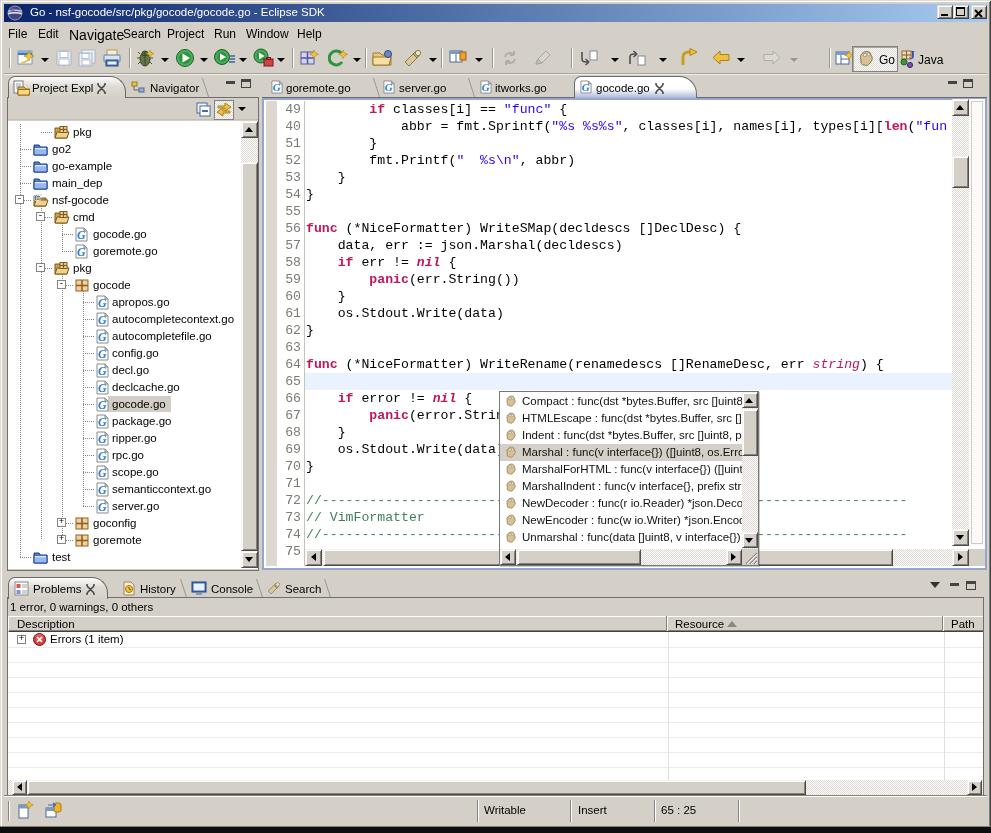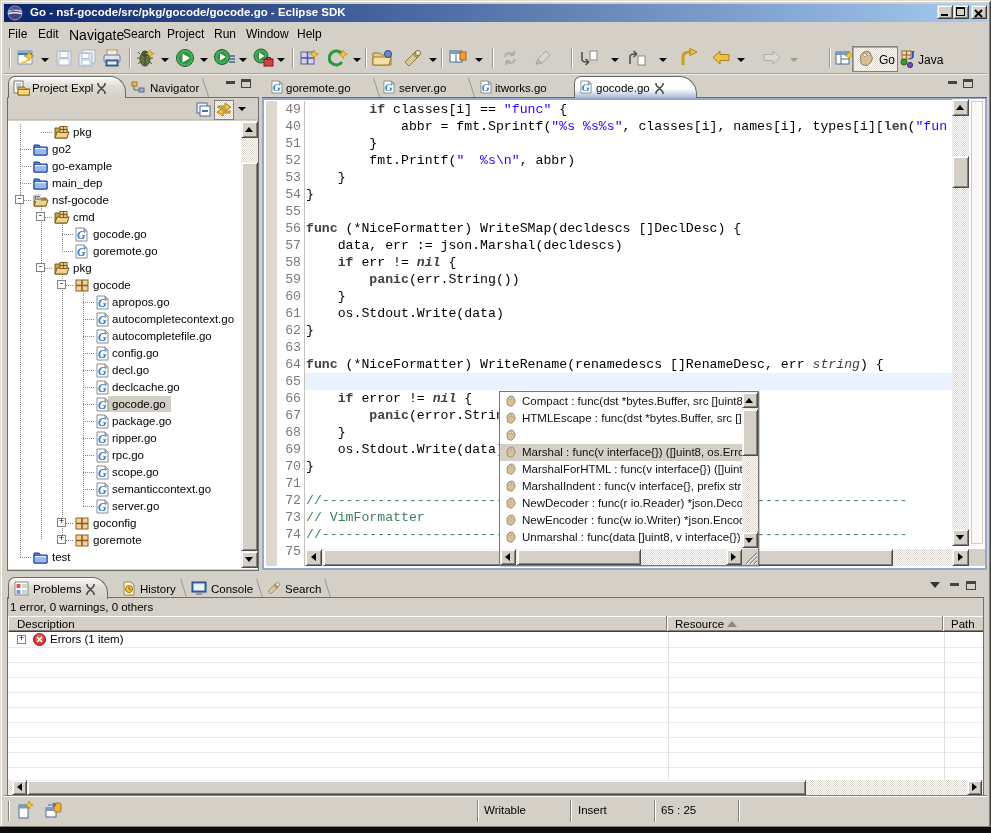--- a/index.html
+++ b/index.html
@@ -1,20 +1,20 @@
 <!DOCTYPE html>
 <html><head><meta charset="utf-8"><style>
 *{margin:0;padding:0;box-sizing:border-box}
 html,body{width:991px;height:833px;overflow:hidden}
 body{font-family:"Liberation Sans",sans-serif;background:#d4d0c8;position:relative}
 .abs{position:absolute}
 .btn3{border:1px solid;border-color:#dedbd5 #404040 #404040 #dedbd5;box-shadow:inset 1px 1px 0 #fff, inset -1px -1px 0 #808080;background:#d4d0c8}
 .checker{background-image:conic-gradient(#fff 25%,#dcd8d1 0 50%,#fff 0 75%,#dcd8d1 0);background-size:2px 2px}
 .sep{width:2px;border-left:1px solid #9a978f;border-right:1px solid #fff}
-.kw{color:#404040}
+.kw{color:#be185d}
 .i{font-style:italic}
 .str{color:#2a00ff}
 .com{color:#3f7f5f}
 .codeline{position:absolute;left:306px;height:17px;line-height:17px;font-family:"Liberation Mono",monospace;font-size:13.2px;white-space:pre;color:#000}
 .lnum{position:absolute;width:24px;height:17px;line-height:17px;text-align:right;font-family:"Liberation Mono",monospace;font-size:13.2px;color:#7c7c74}
 .treerow{position:absolute;height:17px;line-height:17px;font-size:11.5px;color:#000;white-space:pre}
 .exp{position:absolute;width:9px;height:9px;background:#fff;border:1px solid #848484;font:9px/7px "Liberation Mono",monospace;text-align:center;color:#000}
 .dotv{position:absolute;width:1px;background-image:repeating-linear-gradient(to bottom,#858585 0 1px,transparent 1px 2px)}
 .doth{position:absolute;height:1px;background-image:repeating-linear-gradient(to right,#858585 0 1px,transparent 1px 2px)}
 .uitext{position:absolute;font-size:11.5px;color:#000;white-space:pre}
@@ -26,21 +26,21 @@
 
 <div class="abs" style="left:0;top:0;width:991px;height:833px;background:#d4d0c8;box-shadow:inset 1px 1px 0 #dedbd5,inset -1px -1px 0 #404040,inset 2px 2px 0 #fff,inset -2px -2px 0 #808080;"></div>
 <div class="abs" style="left:4px;top:4px;width:983px;height:18px;background:linear-gradient(to right,#0a246a,#a6caf0);"></div>
 <svg class="abs" style="left:7px;top:5px" width="16" height="16" viewBox="0 0 16 16">
 <circle cx="8" cy="8" r="7" fill="#44447e"></circle>
 <circle cx="8" cy="8" r="7" fill="none" stroke="#9999c0" stroke-width="1"></circle>
 <path d="M1.5 6.2 Q 8 4.4 14.5 6.2" stroke="#c9c9e4" stroke-width="1.6" fill="none"></path>
 <path d="M1.2 8.6 Q 8 7 14.8 8.6" stroke="#e8e8f4" stroke-width="1.6" fill="none"></path>
 <circle cx="5.5" cy="5" r="2" fill="#6a6aa0" opacity="0.8"></circle>
 </svg>
-<div class="abs" style="left:30px;top:6px;font-size:11.5px;font-weight:bold;color:#fff">Go - nsf-gocode/src/pkg/gocode/gocode.go - Eclipse SDK</div>
+<div class="abs" style="left:30px;top:6px;font-size:11.5px;font-weight:normal;color:#fff">Go - nsf-gocode/src/pkg/gocode/gocode.go - Eclipse SDK</div>
 <div class="abs btn3" style="left:937px;top:5px;width:16px;height:14px">
     <div class="abs" style="left:3px;top:8px;width:7px;height:2px;background:#000"></div>
   </div>
 <div class="abs btn3" style="left:953px;top:5px;width:16px;height:14px">
     <div class="abs" style="left:2px;top:1px;width:9px;height:9px;border:1px solid #000;border-top-width:2px"></div>
   </div>
 <div class="abs btn3" style="left:971px;top:5px;width:16px;height:14px"><svg width="14" height="12">
       <path d="M3 2 L10 9 M10 2 L3 9" stroke="#000" stroke-width="2"></path>
     </svg></div>
 <div class="abs" style="left:8px;top:27px;font-size:12px;color:#000">File</div>
@@ -572,20 +572,21 @@
 <circle cx="7" cy="5" r="1.6" fill="#f4f0e8" stroke="#8a7a5a" stroke-width="0.6"></circle>
 <circle cx="10.5" cy="4.5" r="1.4" fill="#f4f0e8" stroke="#8a7a5a" stroke-width="0.6"></circle>
 </svg>
 <div class="abs" style="left:22px;top:18px;height:17px;line-height:17px;font-size:11.5px;color:#111;white-space:pre">HTMLEscape : func(dst *bytes.Buffer, src []ui</div>
 <div class="abs" style="left:0;top:35px;width:242px;height:17px;"></div>
 <svg class="abs" style="left:5px;top:36px" width="13" height="15" viewBox="0 0 18 18">
 <path d="M6 2 Q12 0 13 5 Q16 9 12 13 Q10 17 6 15 Q2 15 3 10 Q1 5 6 2 Z" fill="#d8bf94" stroke="#8a7a5a"></path>
 <circle cx="7" cy="5" r="1.6" fill="#f4f0e8" stroke="#8a7a5a" stroke-width="0.6"></circle>
 <circle cx="10.5" cy="4.5" r="1.4" fill="#f4f0e8" stroke="#8a7a5a" stroke-width="0.6"></circle>
 </svg>
+<div class="abs" style="left:22px;top:35px;height:17px;line-height:17px;font-size:11.5px;color:#111;white-space:pre">Indent : func(dst *bytes.Buffer, src []uint8, p</div>
 <div class="abs" style="left:0;top:52px;width:242px;height:17px;background:#d4d0c8;"></div>
 <svg class="abs" style="left:5px;top:53px" width="13" height="15" viewBox="0 0 18 18">
 <path d="M6 2 Q12 0 13 5 Q16 9 12 13 Q10 17 6 15 Q2 15 3 10 Q1 5 6 2 Z" fill="#d8bf94" stroke="#8a7a5a"></path>
 <circle cx="7" cy="5" r="1.6" fill="#f4f0e8" stroke="#8a7a5a" stroke-width="0.6"></circle>
 <circle cx="10.5" cy="4.5" r="1.4" fill="#f4f0e8" stroke="#8a7a5a" stroke-width="0.6"></circle>
 </svg>
 <div class="abs" style="left:22px;top:52px;height:17px;line-height:17px;font-size:11.5px;color:#111;white-space:pre">Marshal : func(v interface{}) ([]uint8, os.Erro</div>
 <div class="abs" style="left:0;top:69px;width:242px;height:17px;"></div>
 <svg class="abs" style="left:5px;top:70px" width="13" height="15" viewBox="0 0 18 18">
 <path d="M6 2 Q12 0 13 5 Q16 9 12 13 Q10 17 6 15 Q2 15 3 10 Q1 5 6 2 Z" fill="#d8bf94" stroke="#8a7a5a"></path>

